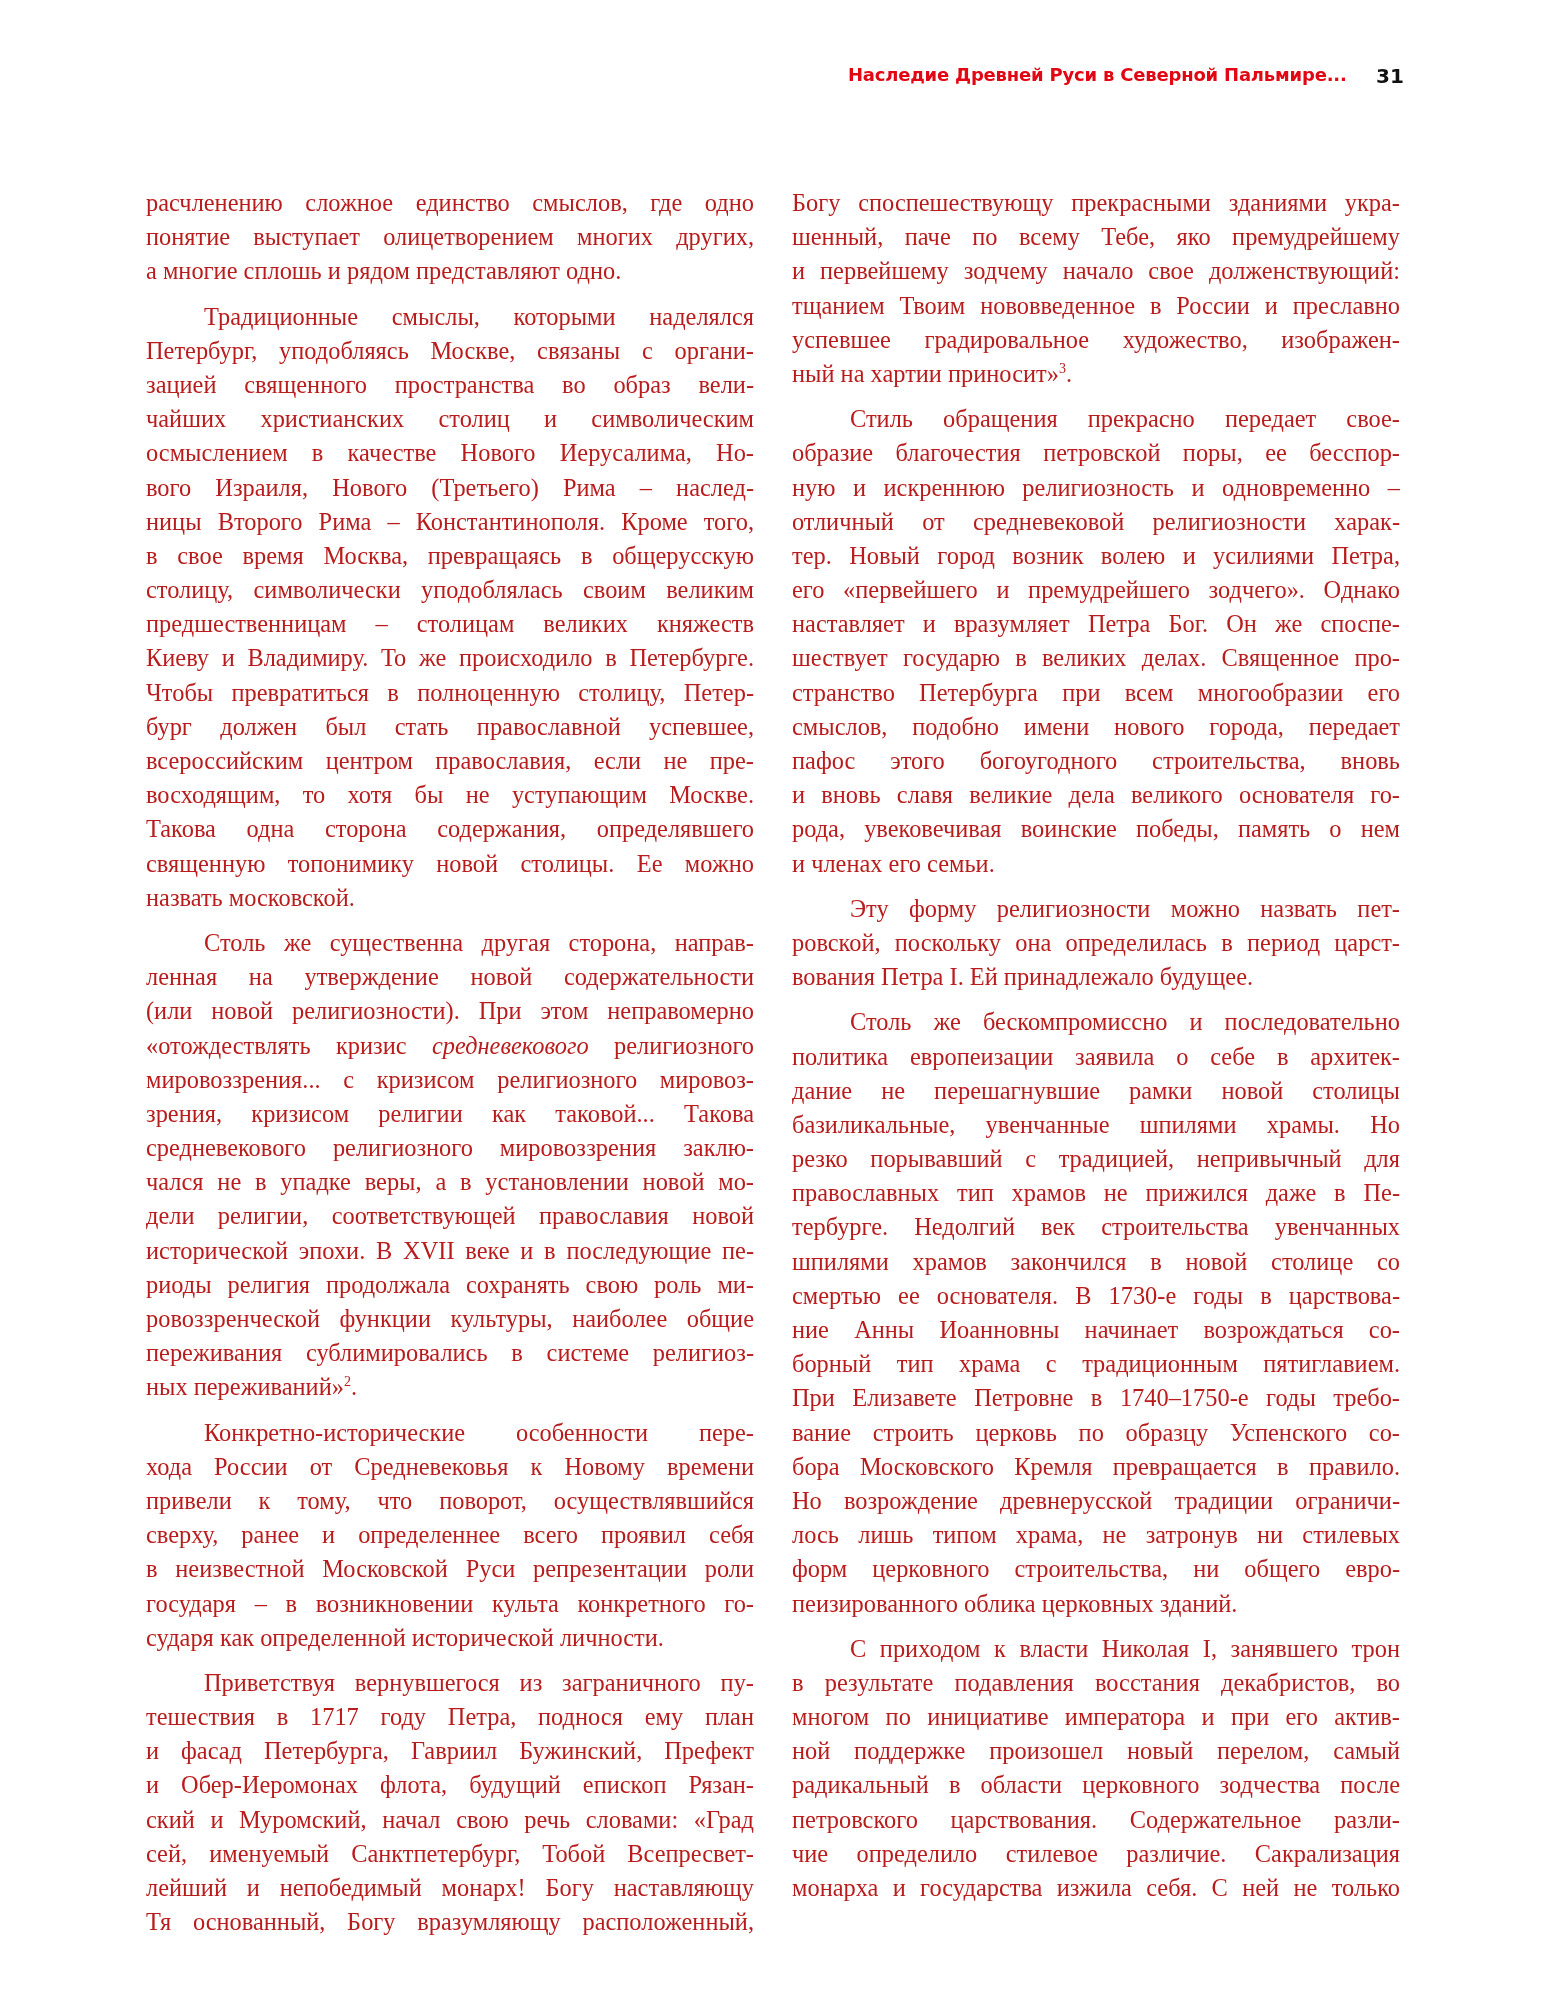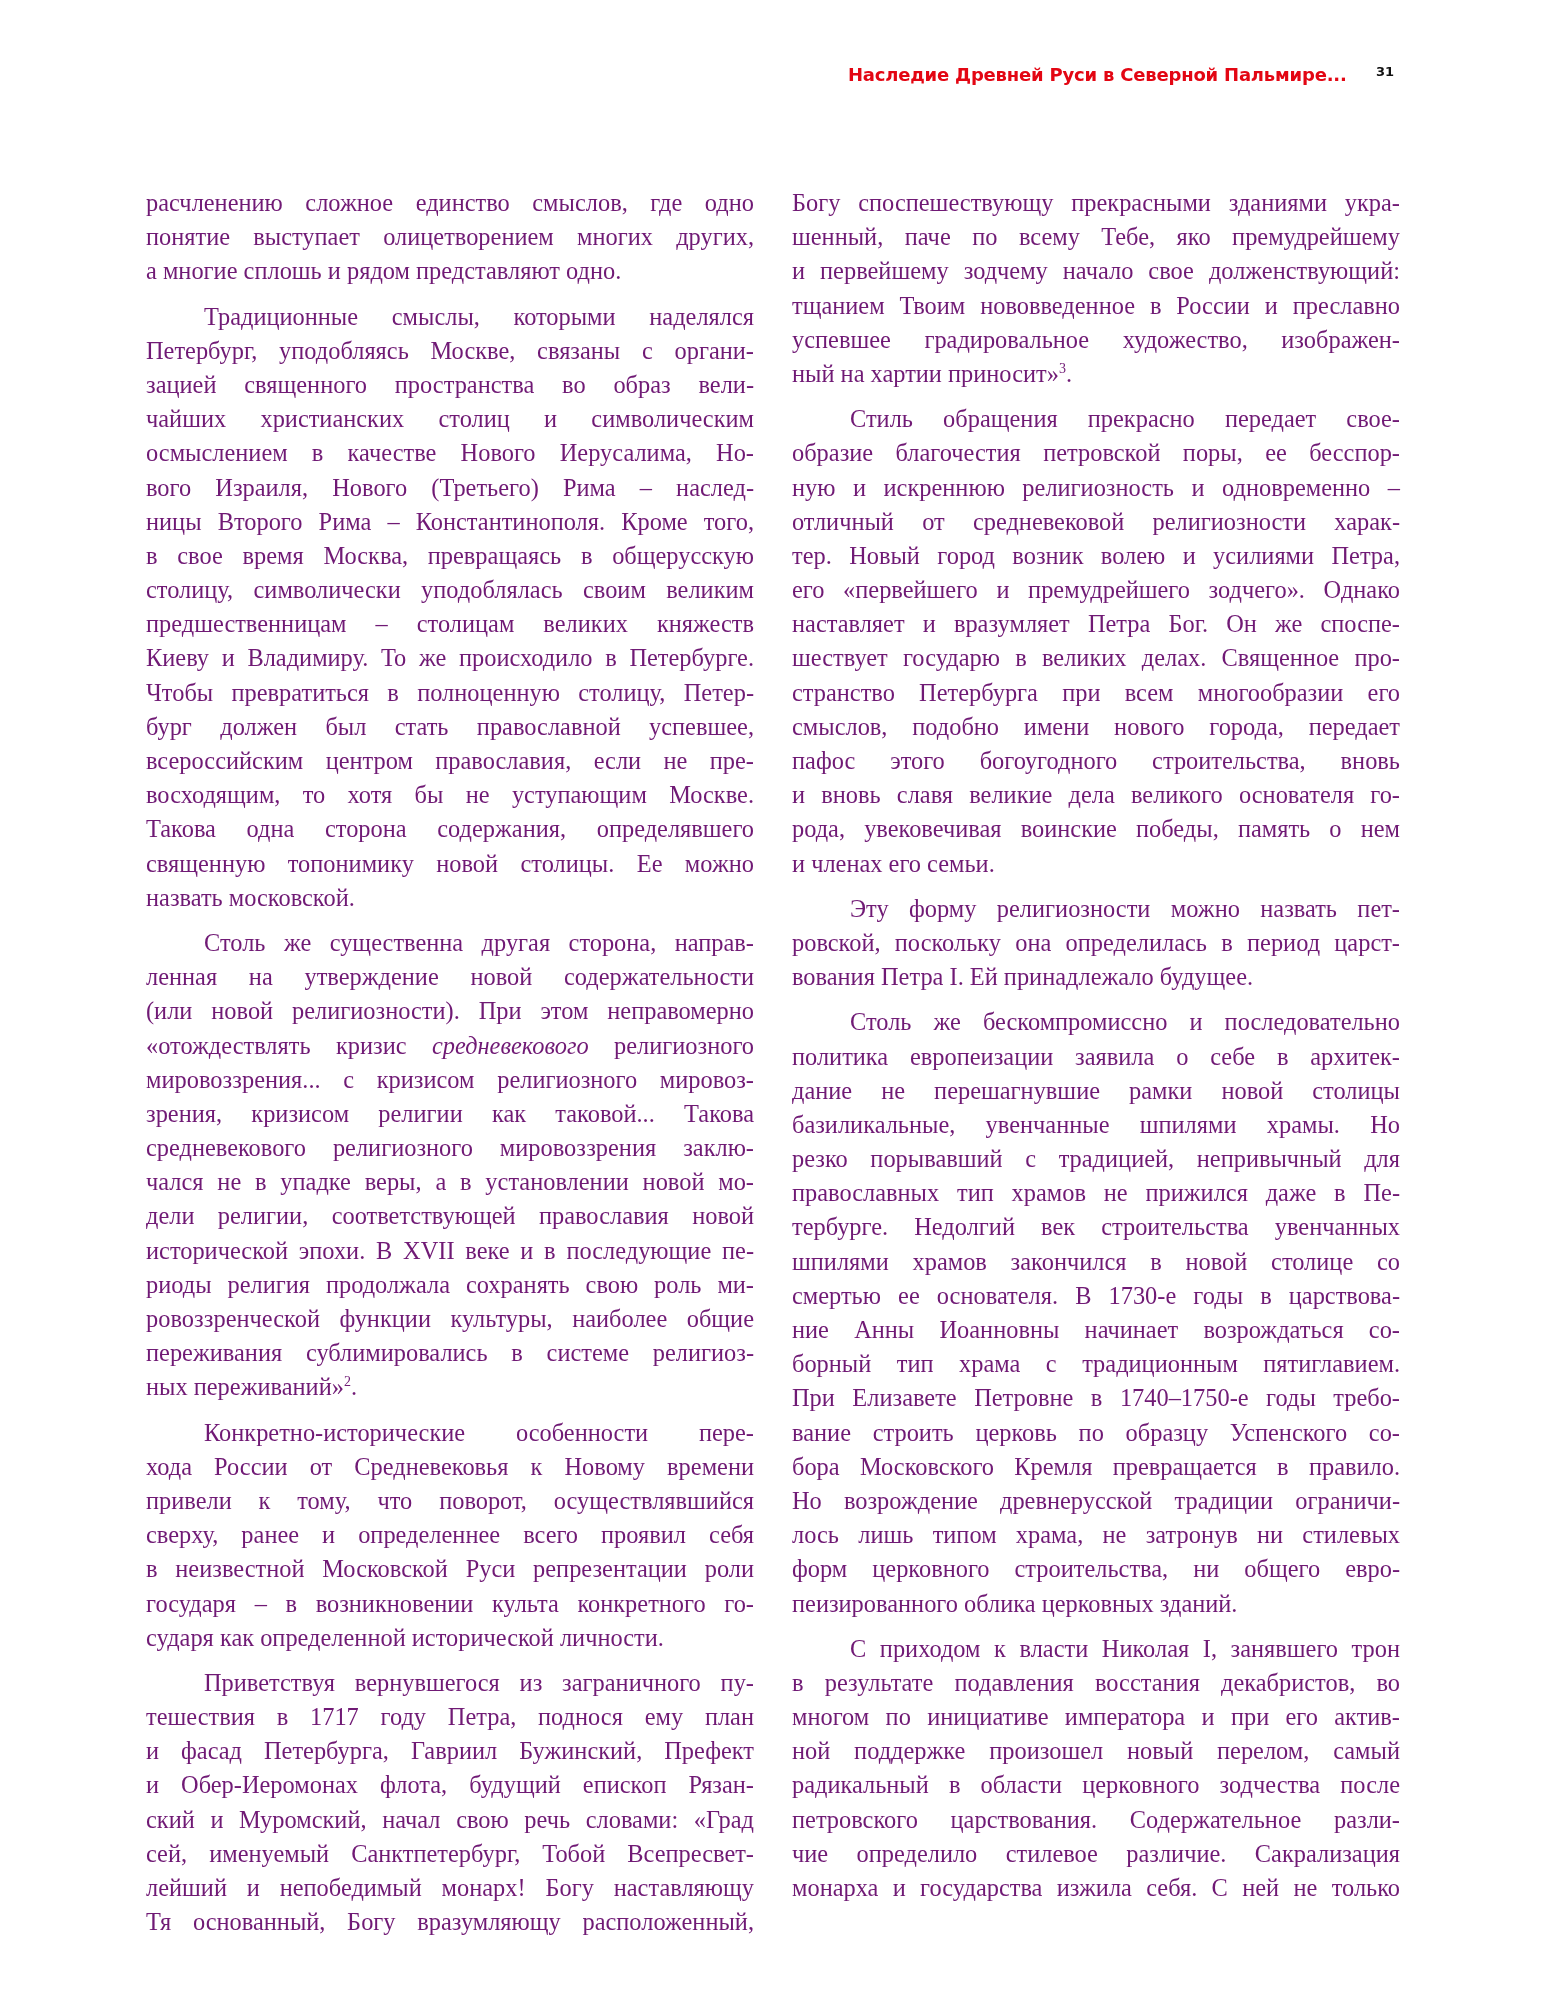--- a/index.html
+++ b/index.html
@@ -6,26 +6,26 @@
   body { width: 1563px; height: 2000px; position: relative; overflow: hidden; }
   .page { position: absolute; left: 0; top: 0; width: 1563px; height: 1472px; background: #fff; border-radius: 22px; }
   .running-head {
     position: absolute; top: 64px; left: 848px;
     font-family: "DejaVu Sans", sans-serif; font-weight: bold;
     font-size: 18px; color: #e30613; white-space: nowrap; letter-spacing: -0.2px;
   }
   .page-number {
     position: absolute; top: 64px; left: 1376px;
     font-family: "DejaVu Sans", sans-serif; font-weight: bold;
-    font-size: 13px; color: #111; white-space: nowrap;
+    font-size: 20px; color: #111; white-space: nowrap;
   }
   .column {
     position: absolute; top: 186px; width: 608px;
     font-family: "Liberation Serif", serif; font-size: 24.4px;
-    line-height: 34.2px; color: #701a75;
+    line-height: 34.2px; color: #b91c1c;
   }
   .col-left { left: 146px; }
   .col-right { left: 792px; }
   .line { display: block; height: 34.2px; white-space: nowrap; text-align: justify; text-align-last: justify; }
   .line.last { text-align-last: left; }
   .line.indent { padding-left: 58px; margin-top: 11px; }
   sup { font-size: 14px; line-height: 0; vertical-align: 9px; }
   em { font-style: italic; }
 </style>
 </head>

